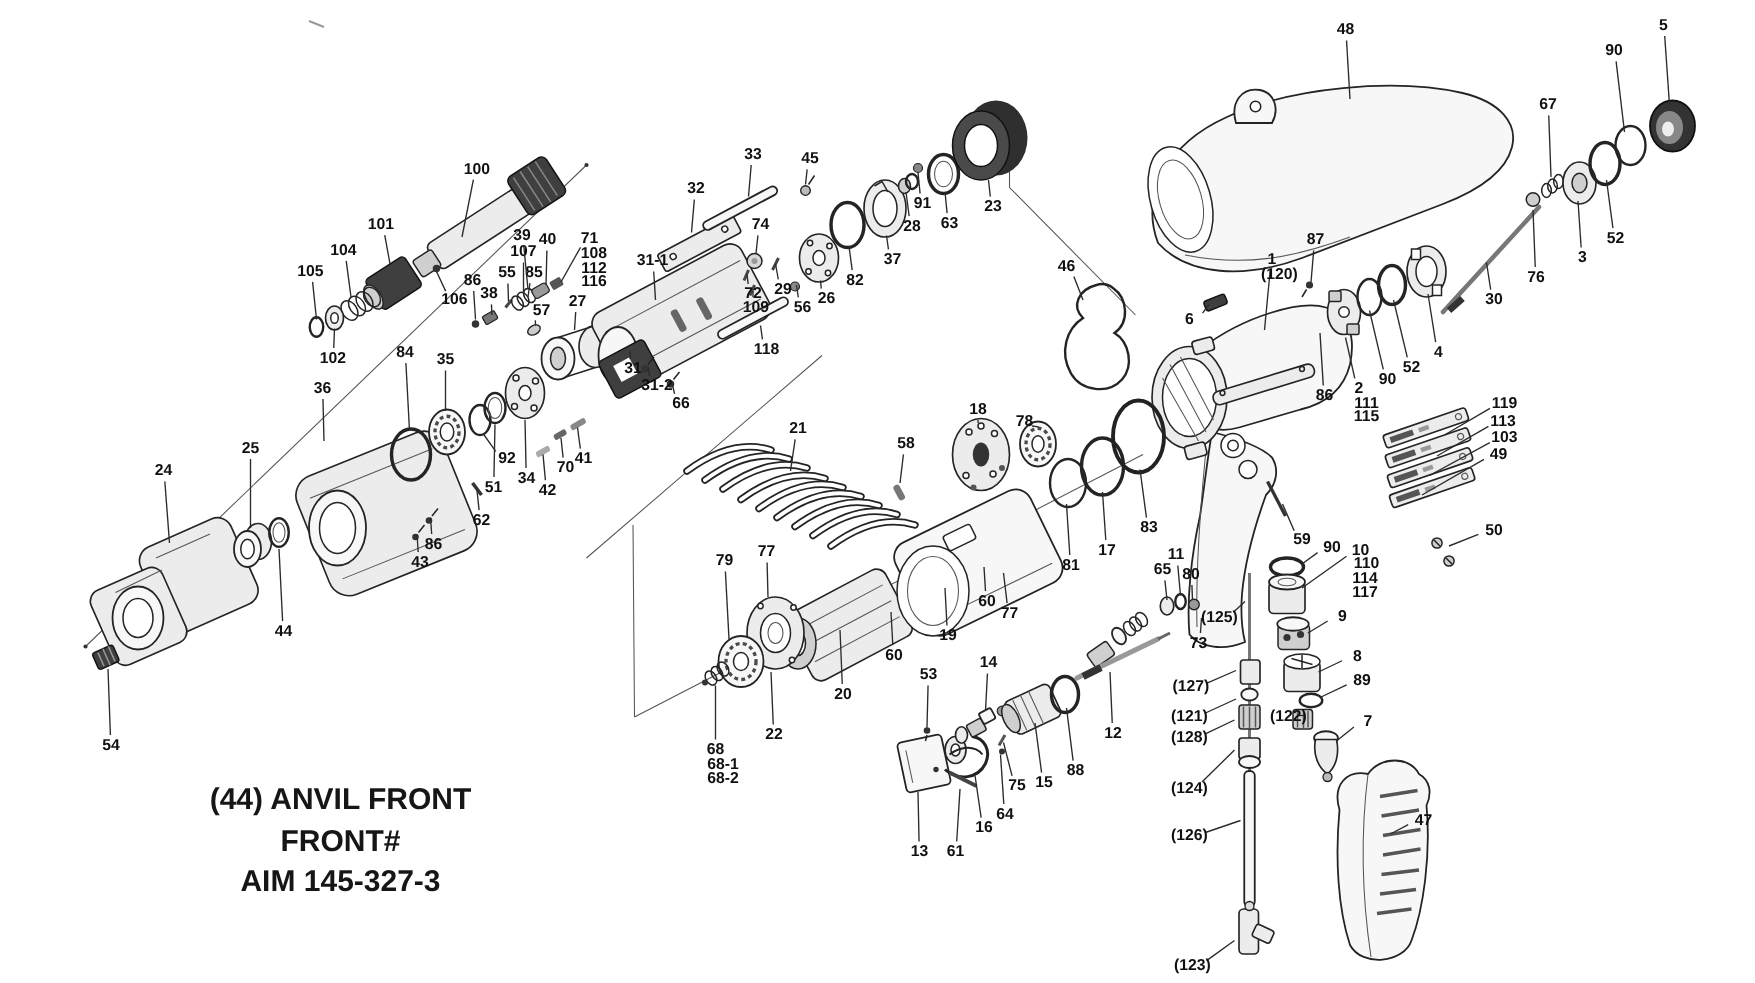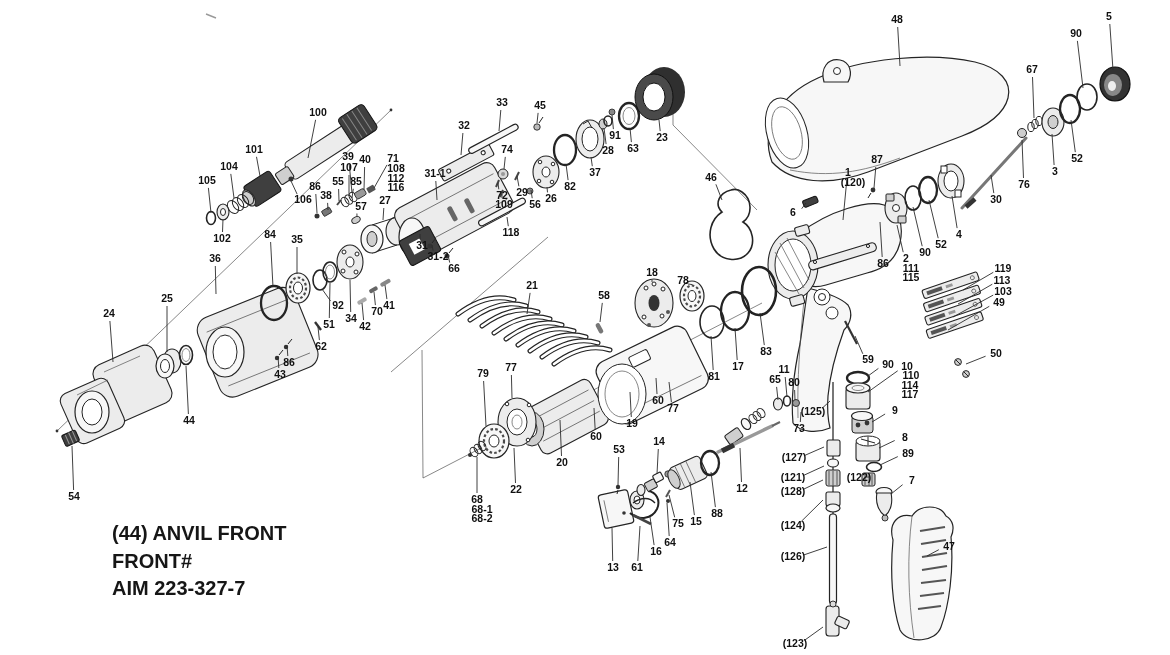--- a/index.html
+++ b/index.html
@@ -15,21 +15,21 @@
   .ln{stroke:#242424;stroke-width:1;fill:none;}
   .thin{stroke:#555;stroke-width:0.7;fill:none;}
   .wire{fill:none;stroke:#242424;stroke-width:1.6;}
   .oring{fill:none;stroke:#242424;stroke-width:2.3;}
   .balls{fill:none;stroke:#4a4a4a;stroke-width:2.2;stroke-dasharray:2.6 2.2;}
   .vaneO{fill:none;stroke:#242424;stroke-width:5;stroke-linecap:round;}
   .vaneI{fill:none;stroke:#ffffff;stroke-width:2.6;stroke-linecap:round;}
   .leader{stroke:#2b2b2b;stroke-width:0.9;}
   .callout{font-family:"Liberation Sans",sans-serif;font-size:10.5px;font-weight:bold;
            fill:#101010;text-anchor:middle;dominant-baseline:middle;}
-  .caption{position:absolute;left:112px;top:520px;width:230px;
+  .caption{position:absolute;left:112px;top:520px;width:230px;text-align:center;
            font-weight:bold;font-size:20px;line-height:1.38;color:#161616;}
 </style>
 </head>
 <body>
 
 <div class="stage">
 
 <svg id="diagram" width="1170" height="655" viewBox="0 0 1170 655">
 
   <g class="thin">
@@ -811,16 +811,16 @@
         <line x1="804.4" y1="640.4" x2="823" y2="627" class="leader"></line>
         <text x="795" y="644" class="callout">(123)</text>
         <line x1="869.9" y1="477.0" x2="866" y2="477" class="leader"></line>
         <text x="859" y="478" class="callout">(122)</text>
       </g>
 </svg>
 
 <div class="caption">
   <div>(44) ANVIL FRONT</div>
   <div>FRONT#</div>
-  <div>AIM 223-327-7</div>
+  <div>AIM 145-327-3</div>
 </div>
 
 </div>
 
 </body></html>

